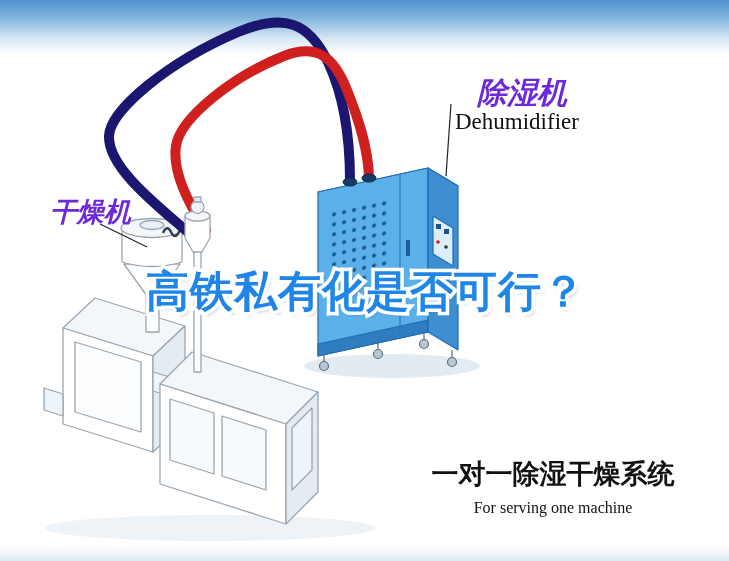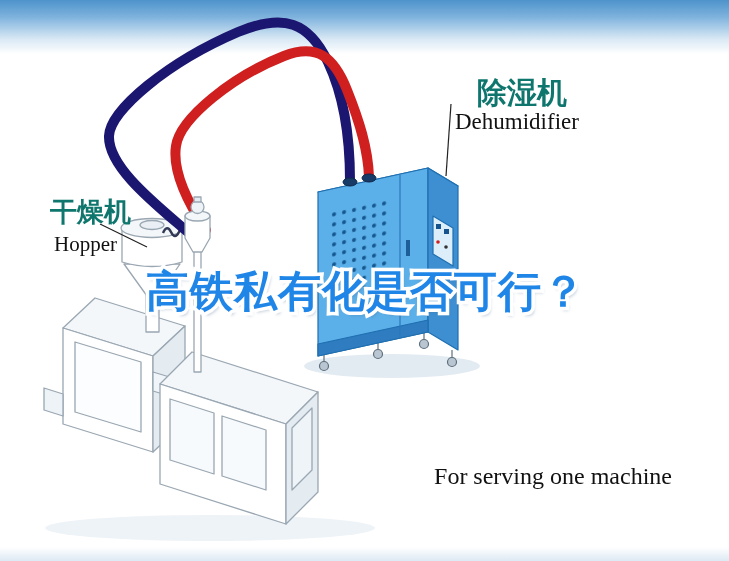--- a/index.html
+++ b/index.html
@@ -5,37 +5,37 @@
   html,body{margin:0;padding:0;background:#fff;}
   #canvas{
     position:relative;width:729px;height:561px;overflow:hidden;background:#ffffff;
     font-family:"Liberation Sans","DejaVu Sans",sans-serif;
   }
   .top-band{position:absolute;left:0;top:0;width:729px;height:54px;
     background:linear-gradient(180deg,#4e93cb 0%,#7fb3dd 32%,#d8e8f4 72%,#ffffff 100%);}
   .bottom-band{position:absolute;left:0;bottom:0;width:729px;height:14px;
     background:linear-gradient(180deg,rgba(220,233,243,0) 0%,#dce9f3 100%);}
   svg{position:absolute;left:0;top:0;}
-  .cn-label{font-weight:bold;color:#0f766e;line-height:1.1;}
+  .cn-label{font-weight:bold;color:#6d28d9;line-height:1.1;font-style:italic;}
   .en-label{font-family:"Liberation Serif","DejaVu Serif",serif;color:#111;line-height:1.1;}
   .hopper-label{position:absolute;left:50px;top:163px;margin-top:35px;}
   .hopper-label .cn-label{font-size:27px;}
   .hopper-label .en-label{font-size:21px;margin-top:5px;margin-left:4px;}
   .dehum-label{position:absolute;left:455px;top:76px;}
   .dehum-label .cn-label{font-size:30px;margin-left:22px;}
   .dehum-label .en-label{font-size:23px;}
   .watermark{position:absolute;left:146px;top:263px;white-space:nowrap;
     font-size:43px;font-weight:bold;letter-spacing:1px;}
   .watermark .stroke{position:absolute;left:0;top:0;color:#fff;
     -webkit-text-stroke:7px #ffffff;
     text-shadow:3px 4px 3px rgba(70,100,140,.28),0 0 2px #fff;}
   .watermark .fill{position:relative;color:#1f86e8;}
   .footer{position:absolute;left:413px;top:456px;width:280px;text-align:center;}
   .footer .title{font-size:27px;font-weight:bold;color:#111;}
-  .footer .sub{font-family:"Liberation Serif","DejaVu Serif",serif;font-size:24px;color:#111;margin-top:7px;}
+  .footer .sub{font-family:"Liberation Serif","DejaVu Serif",serif;font-size:16px;color:#111;margin-top:7px;}
 </style>
 </head>
 <body>
 
 <div id="canvas">
   <div class="top-band"></div>
   <div class="bottom-band"></div>
 
   <svg width="729" height="561" viewBox="0 0 729 561">
     <defs>
@@ -117,29 +117,29 @@
       <circle cx="197.5" cy="207" r="6.5" fill="#eef3f7"></circle>
       <rect x="194" y="197" width="7" height="5" fill="#e4ebf1"></rect>
     </g>
 
     <line x1="100" y1="224" x2="147" y2="247" stroke="#222" stroke-width="1.2"></line>
     <line x1="451" y1="104" x2="446" y2="176" stroke="#222" stroke-width="1.2"></line>
   </svg>
 
   <div class="hopper-label">
     <div class="cn-label">干燥机</div>
-    <div class="en-label">Hopper</div>
   </div>
 
   <div class="dehum-label">
     <div class="cn-label">除湿机</div>
     <div class="en-label">Dehumidifier</div>
   </div>
 
   <div class="watermark">
     <span class="stroke">高铁私有化是否可行？</span>
     <span class="fill">高铁私有化是否可行？</span>
   </div>
 
   <div class="footer">
+    <div class="title">一对一除湿干燥系统</div>
     <div class="sub">For serving one machine</div>
   </div>
 </div>
 
 </body></html>

